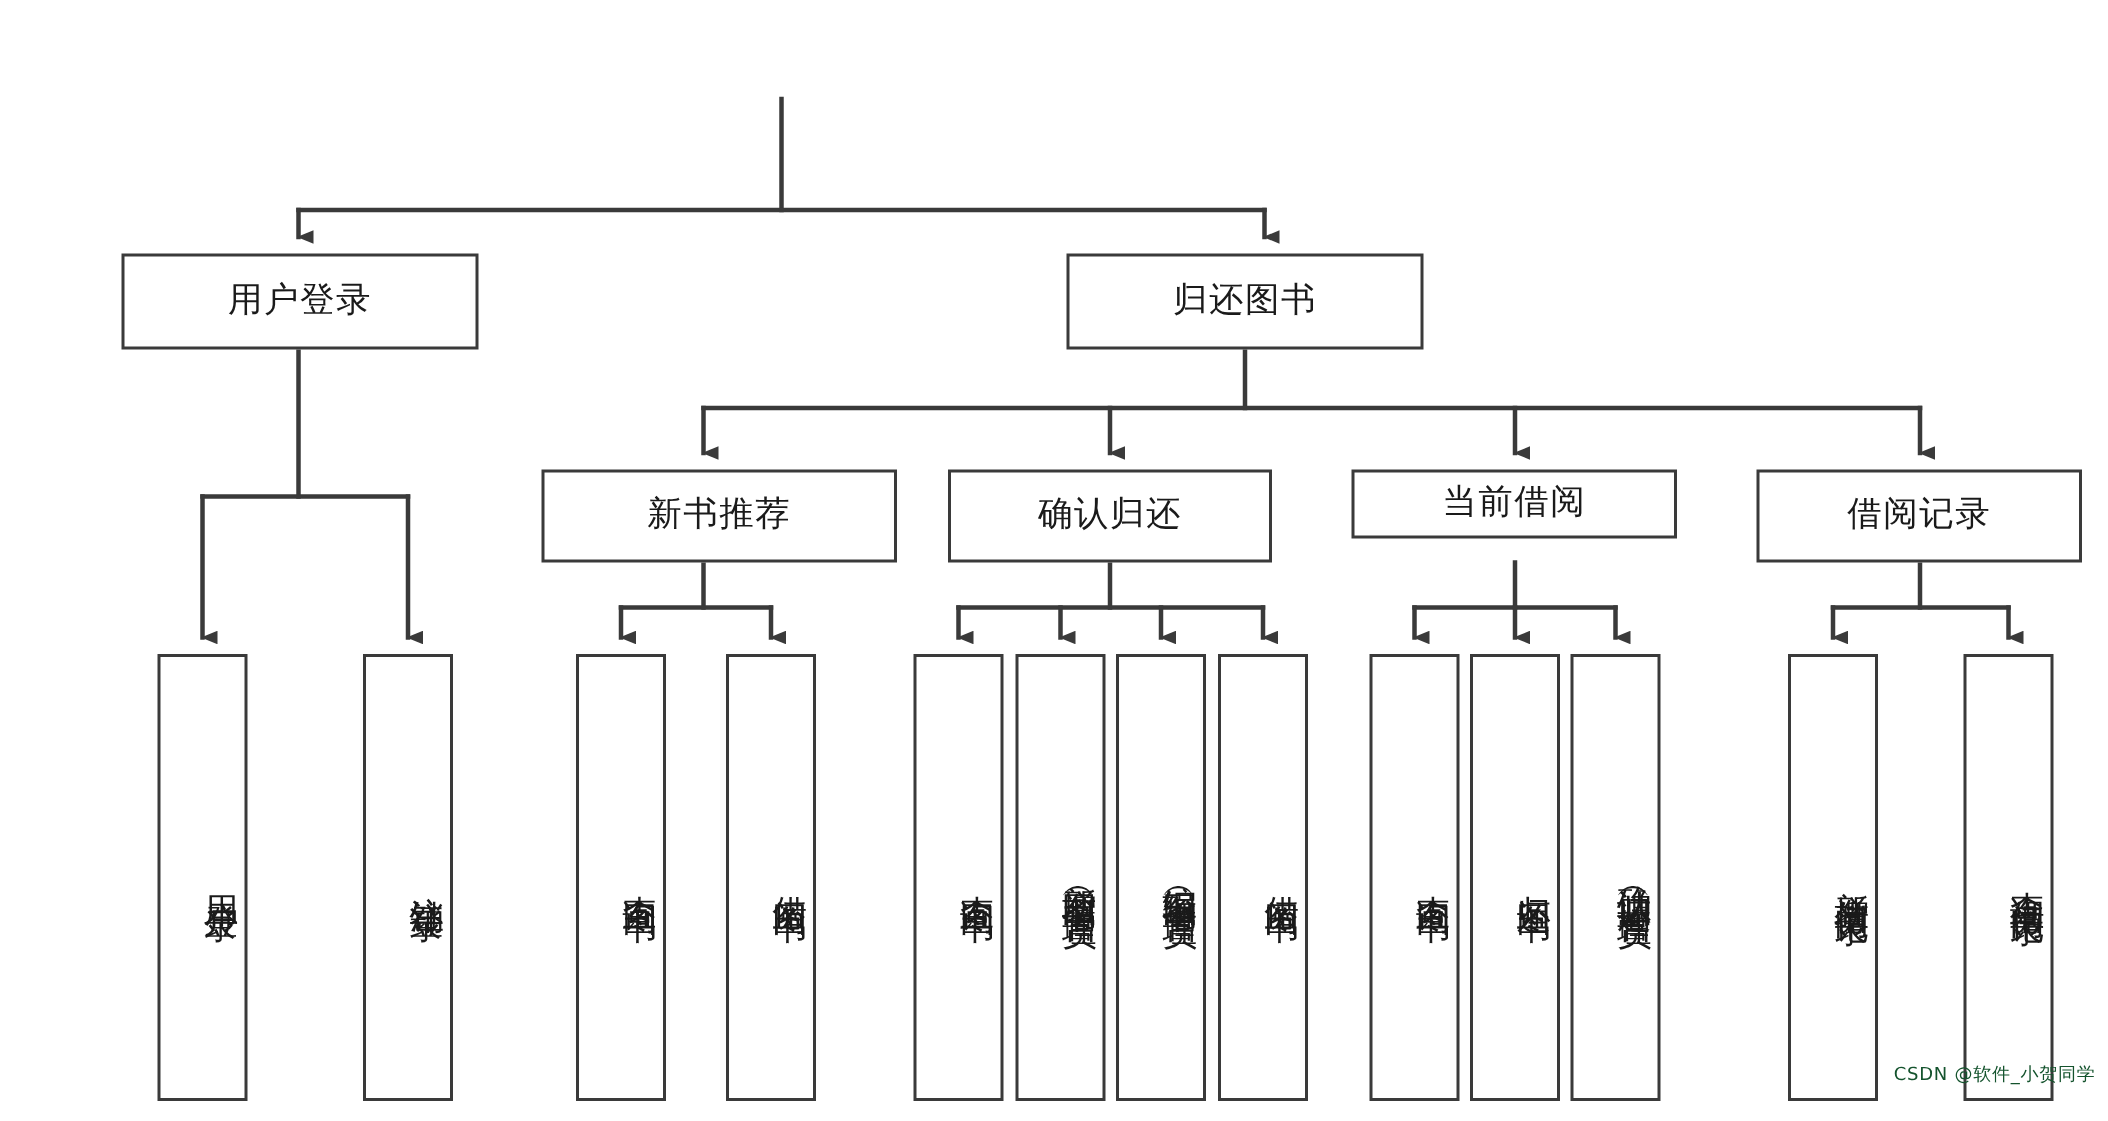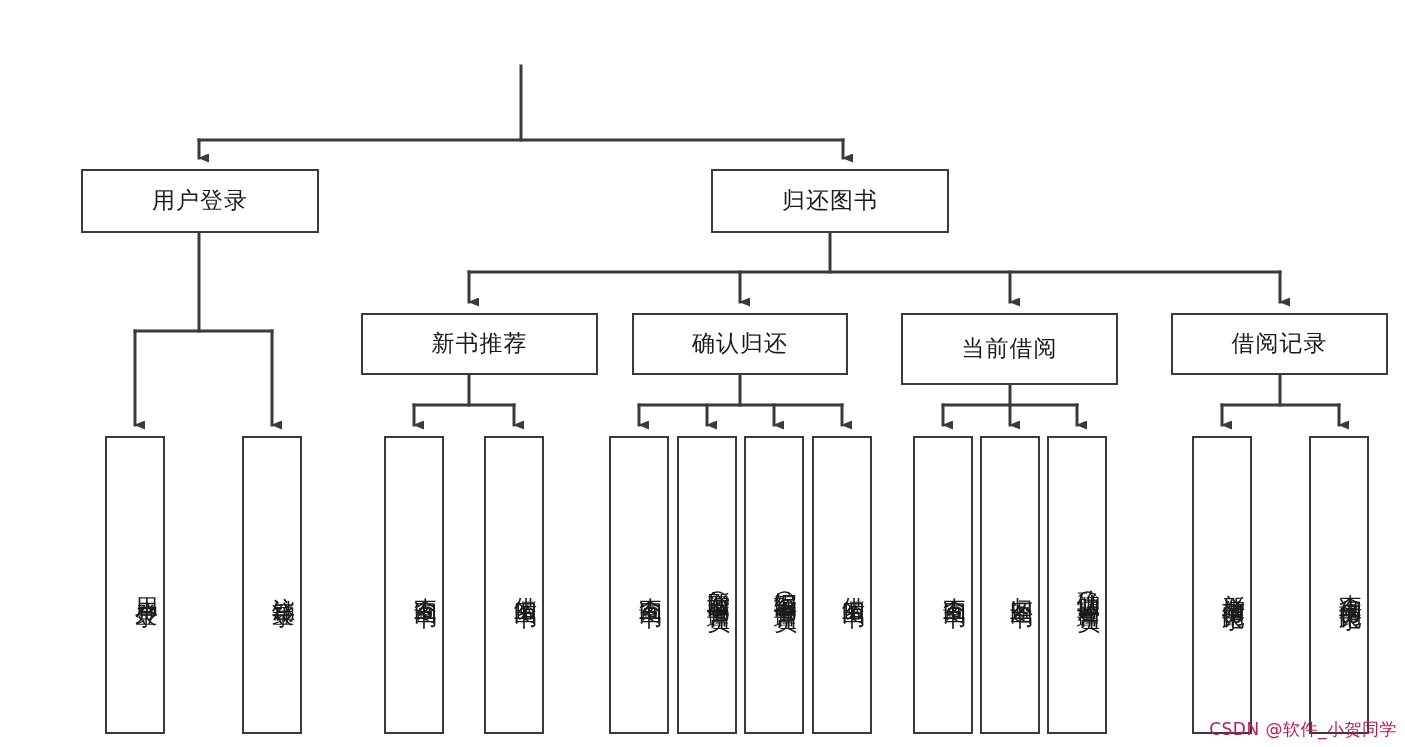--- a/index.html
+++ b/index.html
@@ -55,23 +55,23 @@
     justify-content: center;
   }
   .node.vert .vlabel {
     writing-mode: vertical-rl;
     text-orientation: upright;
     display: block;
   }
   .watermark {
     position: absolute;
     right: 8px;
-    bottom: 6px;
-    font-size: 17px;
-    color: #be185d;
+    bottom: 22px;
+    font-size: 12px;
+    color: #14532d;
     z-index: 5;
     white-space: nowrap;
     letter-spacing: 0.5px;
   }
 </style>
 </head>
 <body>
 
 <div id="diagram-root">
 
@@ -132,21 +132,21 @@
   <div class="node horiz" style="left:711px; top:169px; width:238px; height:64px;">
     <span>归还图书</span>
   </div>
 
   <div class="node horiz" style="left:361px; top:313px; width:237px; height:62px;">
     <span>新书推荐</span>
   </div>
   <div class="node horiz" style="left:632px; top:313px; width:216px; height:62px;">
     <span>确认归还</span>
   </div>
-  <div class="node horiz" style="left:901px; top:313px; width:217px; height:72px;">
+  <div class="node horiz" style="left:901px; top:313px; width:217px; height:46px;">
     <span>当前借阅</span>
   </div>
   <div class="node horiz" style="left:1171px; top:313px; width:217px; height:62px;">
     <span>借阅记录</span>
   </div>
 
   <div class="node vert" style="left:105px; top:436px; width:60px; height:298px;">
     <span class="vlabel">用户登录</span>
   </div>
   <div class="node vert" style="left:242px; top:436px; width:60px; height:298px;">

